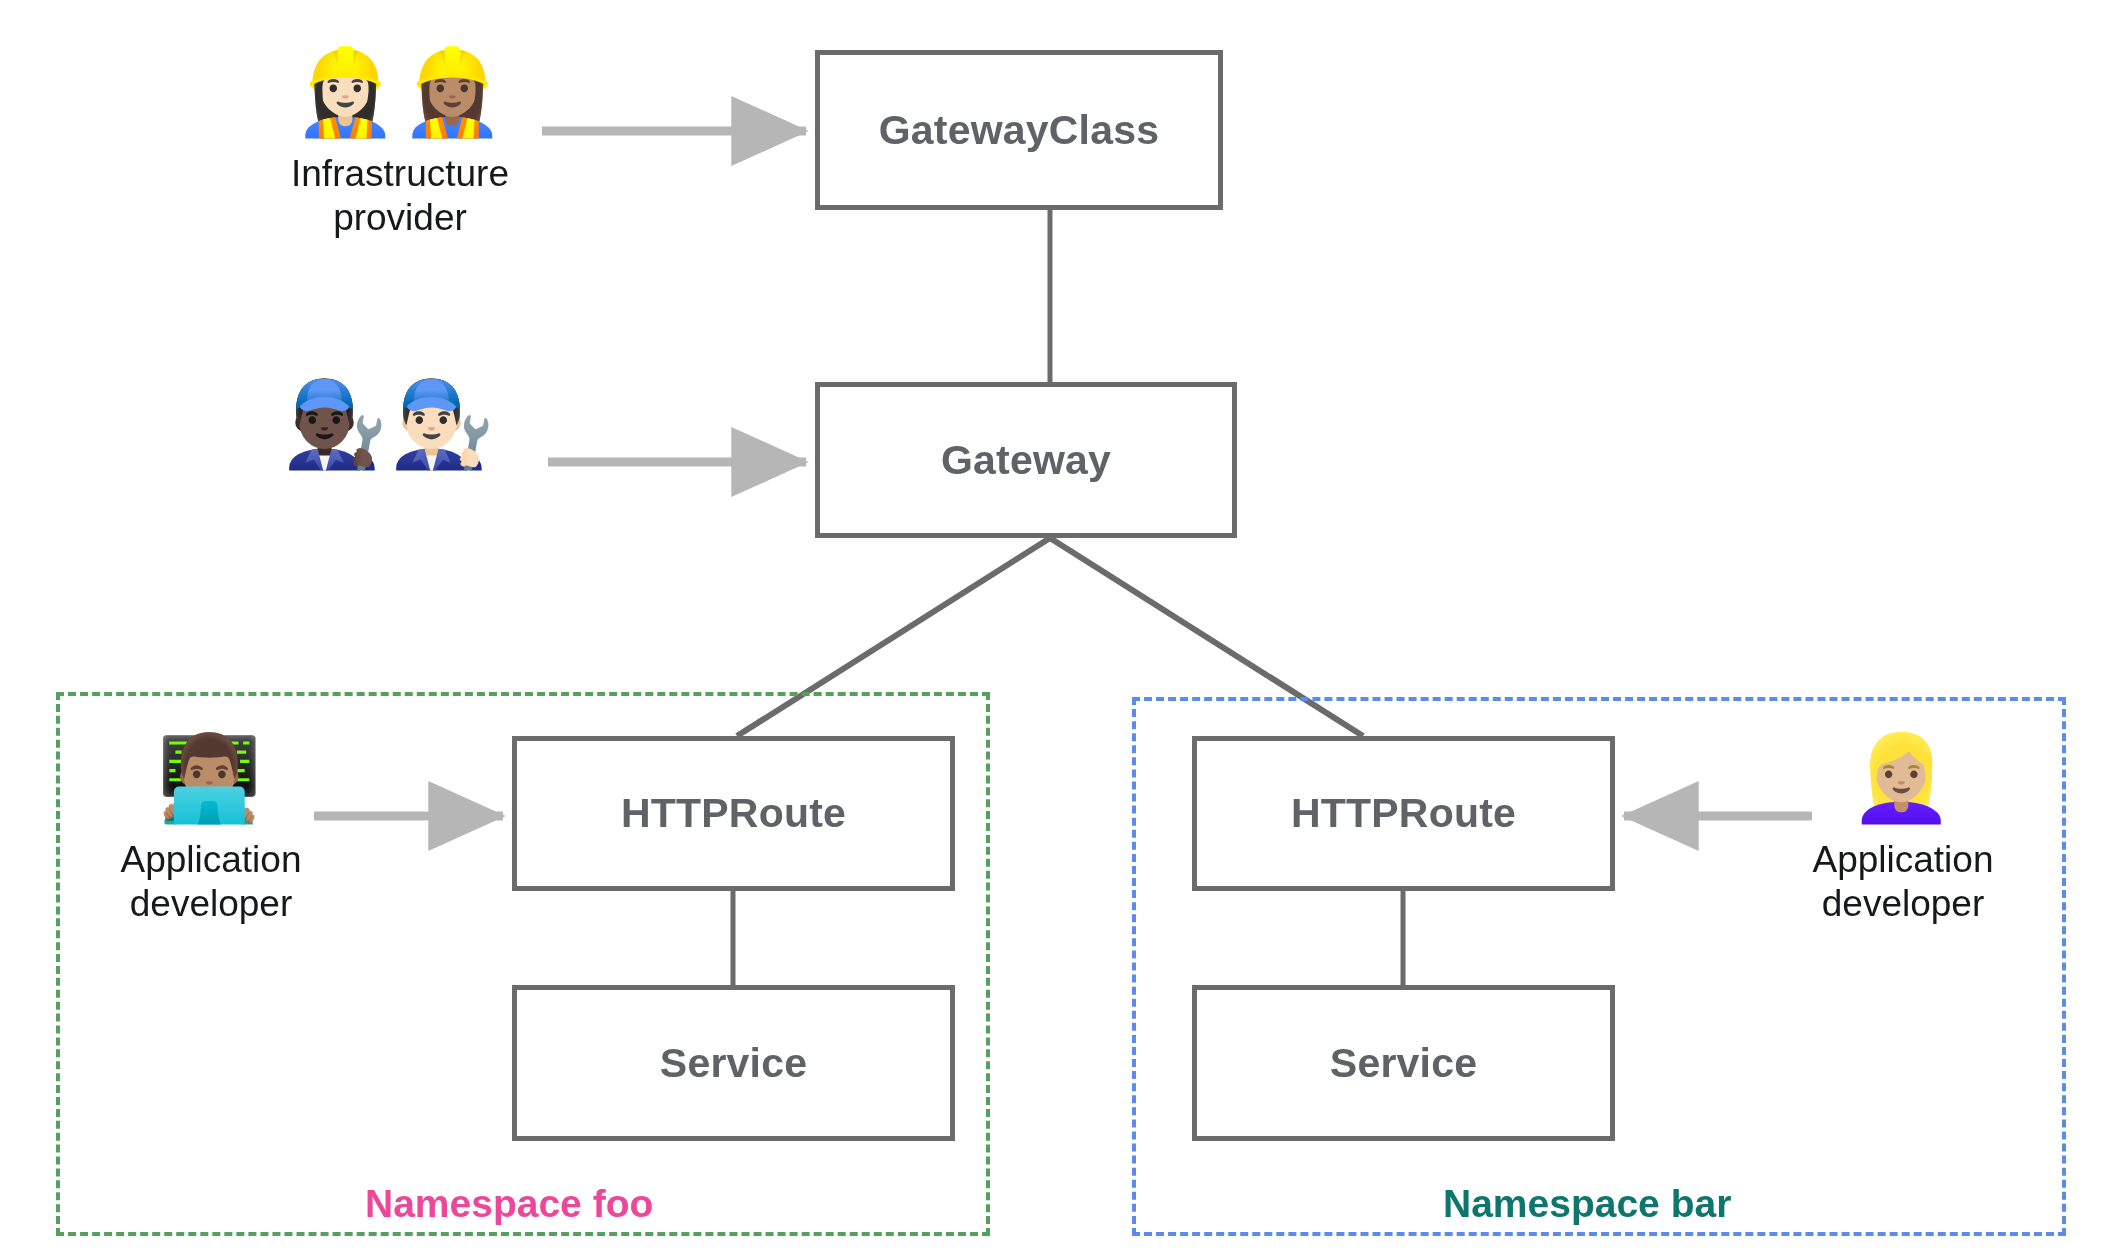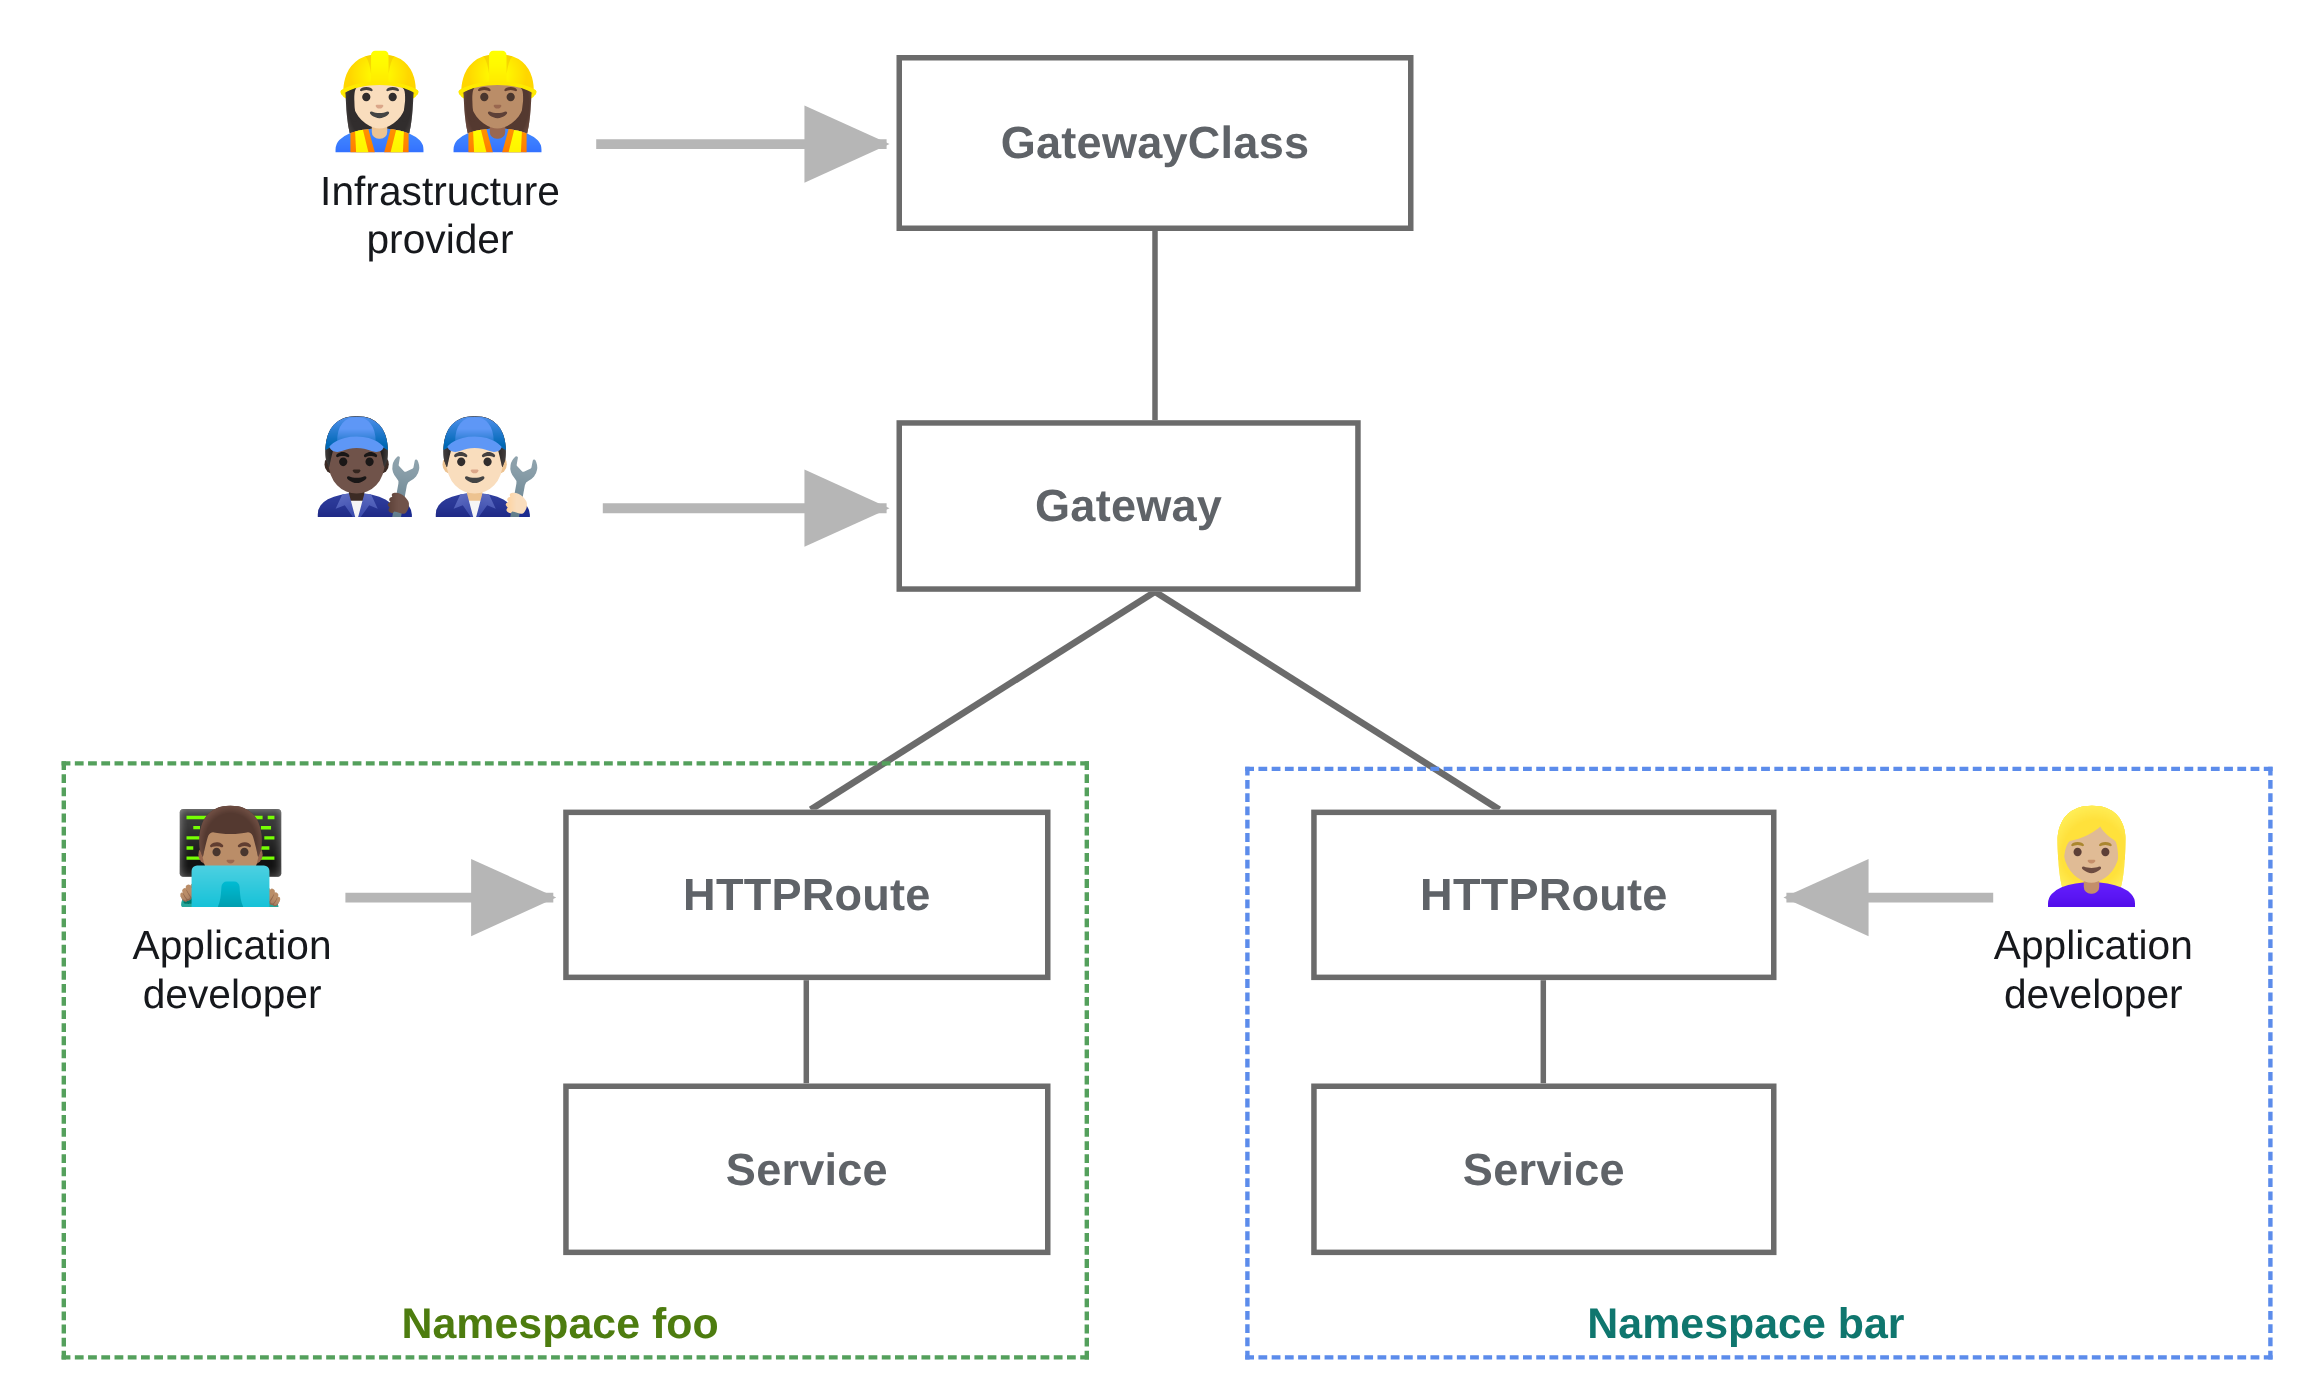--- a/index.html
+++ b/index.html
@@ -54,21 +54,21 @@
   .ns-frame.foo  { border: 4px dashed #54a05c; }
   .ns-frame.bar  { border: 4px dashed #5c8ceb; }
 
   .ns-caption {
     position: absolute;
     font-family: "Liberation Sans", sans-serif;
     font-weight: bold;
     font-size: 39px;
     white-space: nowrap;
   }
-  .ns-caption.foo { color: #4d7c0f; text-align: right; }
+  .ns-caption.foo { color: #ec4899; text-align: right; }
   .ns-caption.bar { color: #0f766e; }
 
   
   .persona {
     position: absolute;
     display: flex;
     flex-direction: column;
     align-items: center;
   }
   .persona-emojis {
@@ -118,21 +118,21 @@
 
     <line x1="1812" y1="816" x2="1624" y2="816" stroke="#b6b6b6" stroke-width="9" marker-end="url(#arrowhead)"></line>
   </svg>
 
   <div class="ns-frame foo" style="left:56px; top:692px; width:934px; height:544px;"></div>
   <div class="ns-frame bar" style="left:1132px; top:697px; width:934px; height:539px;"></div>
 
   <div class="ns-caption foo" style="left:365px; top:1182px;">Namespace foo</div>
   <div class="ns-caption bar" style="left:1443px; top:1182px;">Namespace bar</div>
 
-  <div class="res-box" style="left:815px; top:50px; width:470px; height:160px;">
+  <div class="res-box" style="left:815px; top:50px; width:408px; height:160px;">
     <span class="res-label">GatewayClass</span>
   </div>
 
   <div class="res-box" style="left:815px; top:382px; width:422px; height:156px;">
     <span class="res-label">Gateway</span>
   </div>
 
   <div class="res-box" style="left:512px; top:736px; width:443px; height:155px;">
     <span class="res-label">HTTPRoute</span>
   </div>

